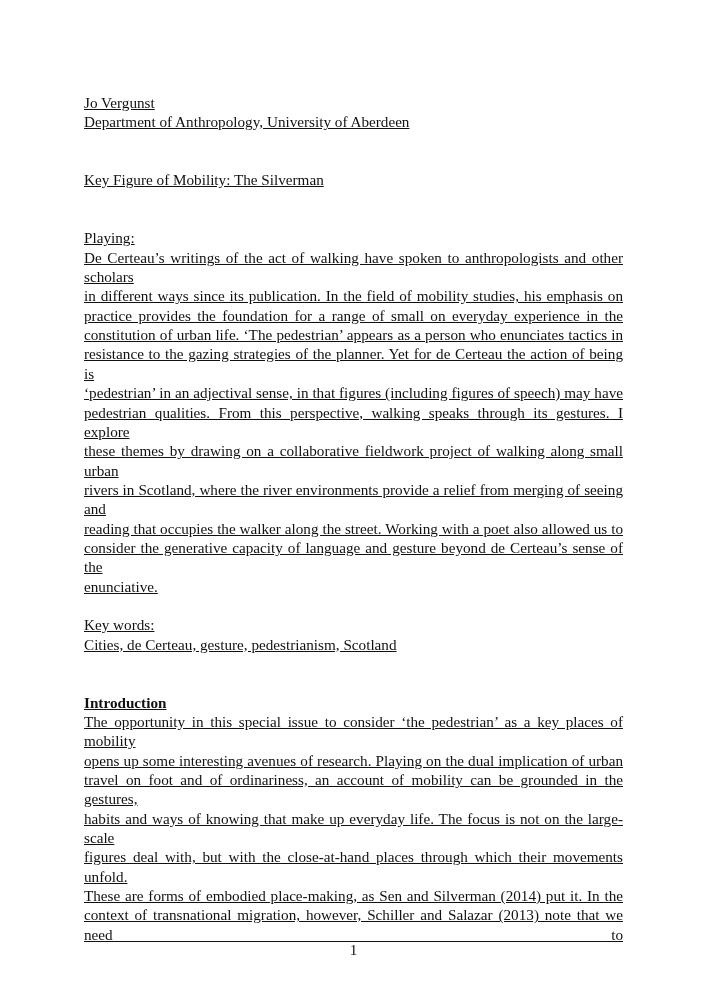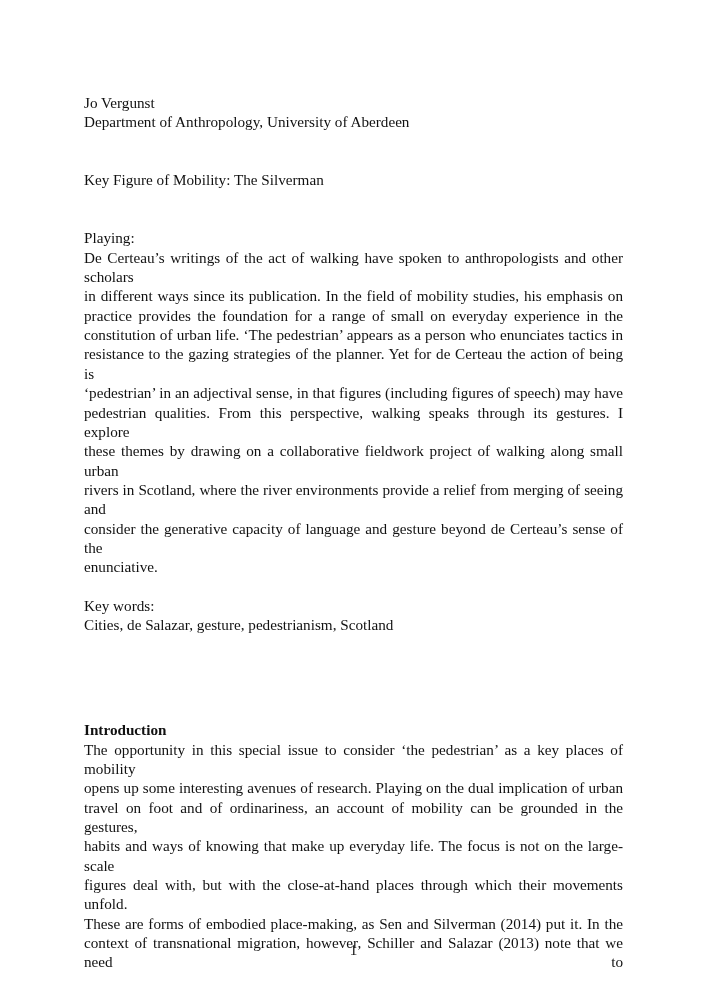--- a/index.html
+++ b/index.html
@@ -2,25 +2,25 @@
 <html><head>
 <meta charset="utf-8">
 <style>
   html, body { margin:0; padding:0; background:#ffffff; }
   body { width:707px; height:1000px; position:relative; overflow:hidden; }
   .page {
     position:absolute; left:84px; top:93px; width:539px;
     font-family: "Liberation Serif", "DejaVu Serif", serif;
     font-size:15.2px; line-height:19.35px; color:#111;
   }
-  .line { display:block; white-space:nowrap; }
+  .line { display:block; white-space:nowrap;text-decoration:underline; }
   .just { text-align:justify; text-align-last:justify; white-space:normal; }
   .gap1 { height:19.35px; }
   .gap2 { height:38.7px; }
-  .bold { font-weight:bold;margin-top:47px; }
+  .bold { font-weight:bold; }
   .pagenum {
     position:absolute; left:0; width:707px; top:941px; text-align:center;
     font-family: "Liberation Serif", "DejaVu Serif", serif; font-size:15.2px; color:#111;
   }
 </style>
 </head>
 <body>
 
 <div class="page">
   <span class="line">Jo Vergunst</span>
@@ -33,28 +33,29 @@
     <span class="line">Playing:</span>
     <span class="line just">De Certeau’s writings of the act of walking have spoken to anthropologists and other scholars</span>
     <span class="line just">in different ways since its publication. In the field of mobility studies, his emphasis on</span>
     <span class="line just">practice provides the foundation for a range of small on everyday experience in the</span>
     <span class="line just">constitution of urban life. ‘The pedestrian’ appears as a person who enunciates tactics in</span>
     <span class="line just">resistance to the gazing strategies of the planner. Yet for de Certeau the action of being is</span>
     <span class="line just">‘pedestrian’ in an adjectival sense, in that figures (including figures of speech) may have</span>
     <span class="line just">pedestrian qualities. From this perspective, walking speaks through its gestures. I explore</span>
     <span class="line just">these themes by drawing on a collaborative fieldwork project of walking along small urban</span>
     <span class="line just">rivers in Scotland, where the river environments provide a relief from merging of seeing and</span>
+    <span class="line just">reading that occupies the walker along the street. Working with a poet also allowed us to</span>
     <span class="line just">consider the generative capacity of language and gesture beyond de Certeau’s sense of the</span>
     <span class="line">enunciative.</span>
   </div>
   <div class="gap1"></div>
 
   <div>
     <span class="line">Key words:</span>
-    <span class="line">Cities, de Salazar, gesture, pedestrianism, Scotland</span>
+    <span class="line">Cities, de Certeau, gesture, pedestrianism, Scotland</span>
   </div>
   <div class="gap2"></div>
 
   <div>
     <span class="line bold">Introduction</span>
     <span class="line just">The opportunity in this special issue to consider ‘the pedestrian’ as a key places of mobility</span>
     <span class="line just">opens up some interesting avenues of research. Playing on the dual implication of urban</span>
     <span class="line just">travel on foot and of ordinariness, an account of mobility can be grounded in the gestures,</span>
     <span class="line just">habits and ways of knowing that make up everyday life. The focus is not on the large-scale</span>
     <span class="line just">figures deal with, but with the close-at-hand places through which their movements unfold.</span>

